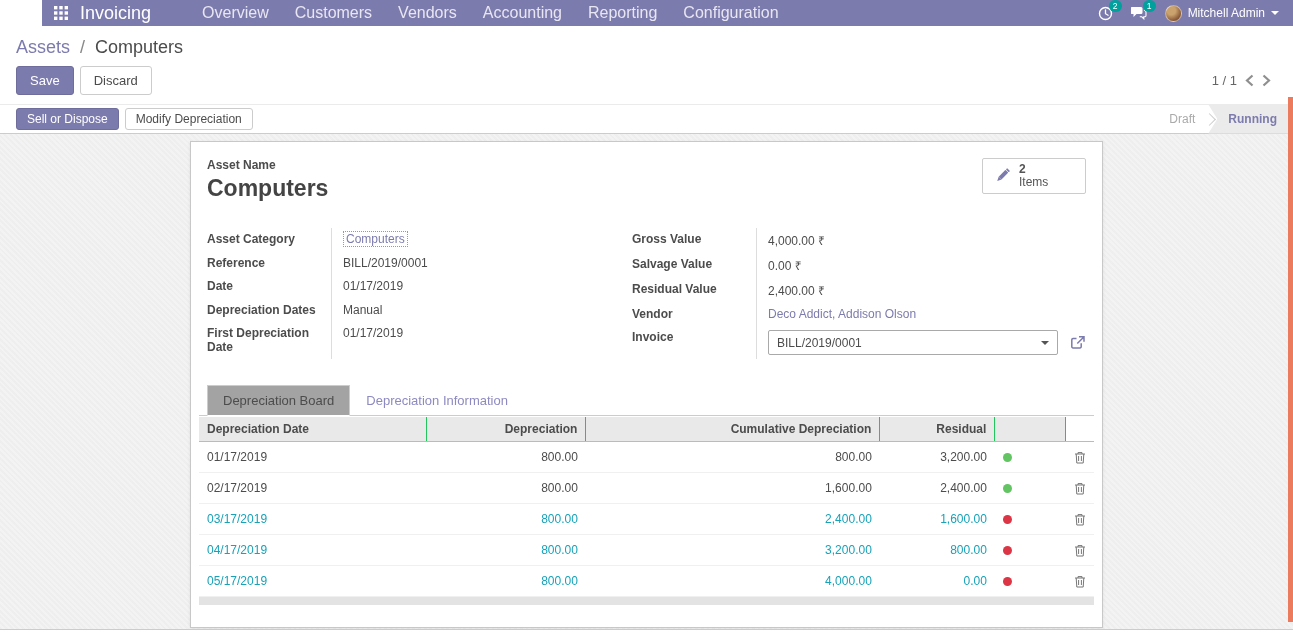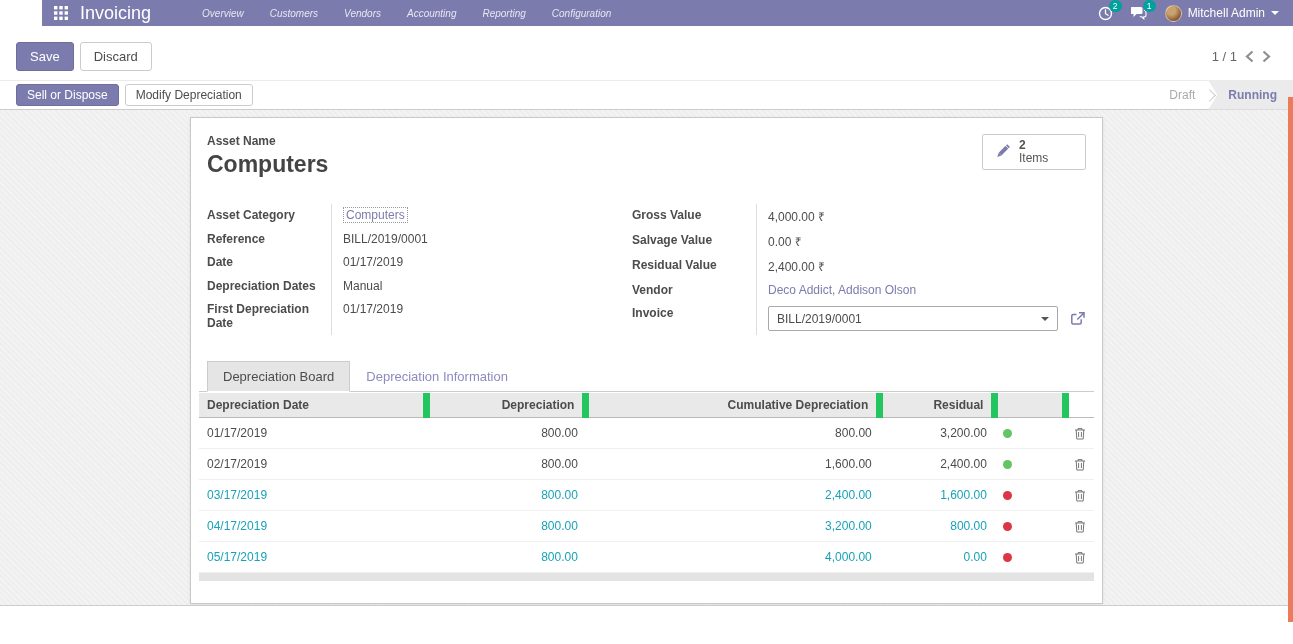--- a/index.html
+++ b/index.html
@@ -7,21 +7,21 @@
     font-family:"Liberation Sans", sans-serif; font-size:12px; color:#4c4c4c; background:#fff; }
   :root{
     --accent:#7c7bad; --teal-badge:#00a09d; --info:#17a2b8;
     --green:#62c462; --red:#dc3545; --orange:#ec7a5d;
   }
   
   .navbar{ height:26px; background:var(--accent); display:flex; align-items:center; padding:0 10px; color:#fff;margin-left:42px; }
   .apps-icon{ width:14px; height:14px; margin:0 12px 0 2px; cursor:pointer; }
   .brand{ font-size:18px; font-weight:400; color:#fff; margin-right:40px; cursor:pointer; }
   .nav-menus{ display:flex; gap:4px; flex:1; }
-  .nav-menus a{ color:#e8e6f2; text-decoration:none; padding:4px 11px; font-size:10px; cursor:pointer;font-style:italic; }
+  .nav-menus a{ color:#e8e6f2; text-decoration:none; padding:4px 11px; font-size:16px; cursor:pointer; }
   .nav-right{ display:flex; align-items:center; gap:18px; margin-right:4px; }
   .icon-badge-wrap{ position:relative; cursor:pointer; display:flex; align-items:center; }
   .badge{ position:absolute; top:-6px; right:-9px; background:var(--teal-badge); color:#fff;
     font-size:8.5px; line-height:12px; min-width:13px; text-align:center; border-radius:7px; padding:0 3px; }
   .user-menu{ display:flex; align-items:center; gap:6px; cursor:pointer; font-size:12px; color:#fff; }
   .avatar{ width:17px; height:17px; border-radius:50%;
     background:radial-gradient(circle at 35% 30%, #caa26e 0 30%, #8a5a36 70%, #5d3a20 100%); border:1px solid rgba(255,255,255,.5); }
   .caret-down{ width:0; height:0; border-left:4px solid transparent; border-right:4px solid transparent; border-top:4px solid #fff; }
   
   .control-panel{ background:#fff; padding:9px 16px 0 16px; }
@@ -69,26 +69,26 @@
   .dotted-field{ border:1px dotted #999; padding:0 2px; }
   .select-box{ width:290px; height:25px; border:1px solid #a9a9a9; border-radius:2px; background:#fff;
     display:flex; align-items:center; padding:0 8px; cursor:pointer; }
   .select-box .sel-caret{ margin-left:auto; width:0; height:0; border-left:4px solid transparent;
     border-right:4px solid transparent; border-top:4px solid #555; }
   .invoice-row{ display:flex; align-items:center; gap:12px; }
   
   .notebook{ margin:26px -8px 0 -8px; }
   .tab-bar{ border-bottom:1px solid #ccc; display:flex; padding-left:8px; }
   .tab{ font-size:13px; padding:7px 15px; cursor:pointer; margin-bottom:-1px; }
-  .tab.active{ background:#e5e5e5; border:1px solid #ccc; border-bottom:1px solid #fff; color:#4c4c4c;text-align:center; }
+  .tab.active{ background:#a3a3a3; border:1px solid #ccc; border-bottom:1px solid #fff; color:#4c4c4c;text-align:center; }
   .tab.inactive{ color:#8d8ac1; border:1px solid transparent; }
   
   table.o-list{ width:100%; border-collapse:collapse; margin-top:1px; }
   table.o-list th{ background:#e9e9e9; font-weight:bold; font-size:12px; color:#4c4c4c; text-align:left;
-    padding:5px 8px; border-right:7px solid #22c55e; border-bottom:1px solid #bbb; cursor:pointer; }
+    padding:5px 8px; border-right:1px solid #22c55e; border-bottom:1px solid #bbb; cursor:pointer; }
   table.o-list th:last-child, table.o-list th.no-bg{ border-right:none; }
   table.o-list th.num, table.o-list td.num{ text-align:right; }
   table.o-list th.no-bg{ background:#fff; border-bottom:1px solid #bbb; }
   table.o-list td{ padding:0 8px; height:31px; border-bottom:1px solid #f0f0f0; font-size:12px; cursor:pointer; }
   tr.row-posted td{ color:#4c4c4c; }
   tr.row-draft td{ color:var(--info); }
   .dot{ display:inline-block; width:9px; height:9px; border-radius:50%; vertical-align:middle; }
   .dot-green{ background:var(--green); }
   .dot-red{ background:var(--red); }
   td.c-dot{ padding-left:14px; }
@@ -143,20 +143,25 @@
     </span>
     <span class="user-menu">
       <span class="avatar"></span>
       <span>Mitchell Admin</span>
       <span class="caret-down"></span>
     </span>
   </div>
 </div>
 
 <div class="control-panel">
+  <div class="breadcrumb">
+    <a class="bc-link">Assets</a>
+    <span class="bc-sep">/</span>
+    <span class="bc-current">Computers</span>
+  </div>
   <div class="cp-row">
     <button class="btn btn-primary">Save</button>
     <button class="btn">Discard</button>
     <div class="pager">
       <span>1 / 1</span>
       <svg width="9" height="13" viewBox="0 0 9 13">
         <path d="M7.5 1.5 L2 6.5 L7.5 11.5" fill="none" stroke="#8f8f8f" stroke-width="2.2"></path>
       </svg>
       <svg width="9" height="13" viewBox="0 0 9 13">
         <path d="M1.5 1.5 L7 6.5 L1.5 11.5" fill="none" stroke="#8f8f8f" stroke-width="2.2"></path>

